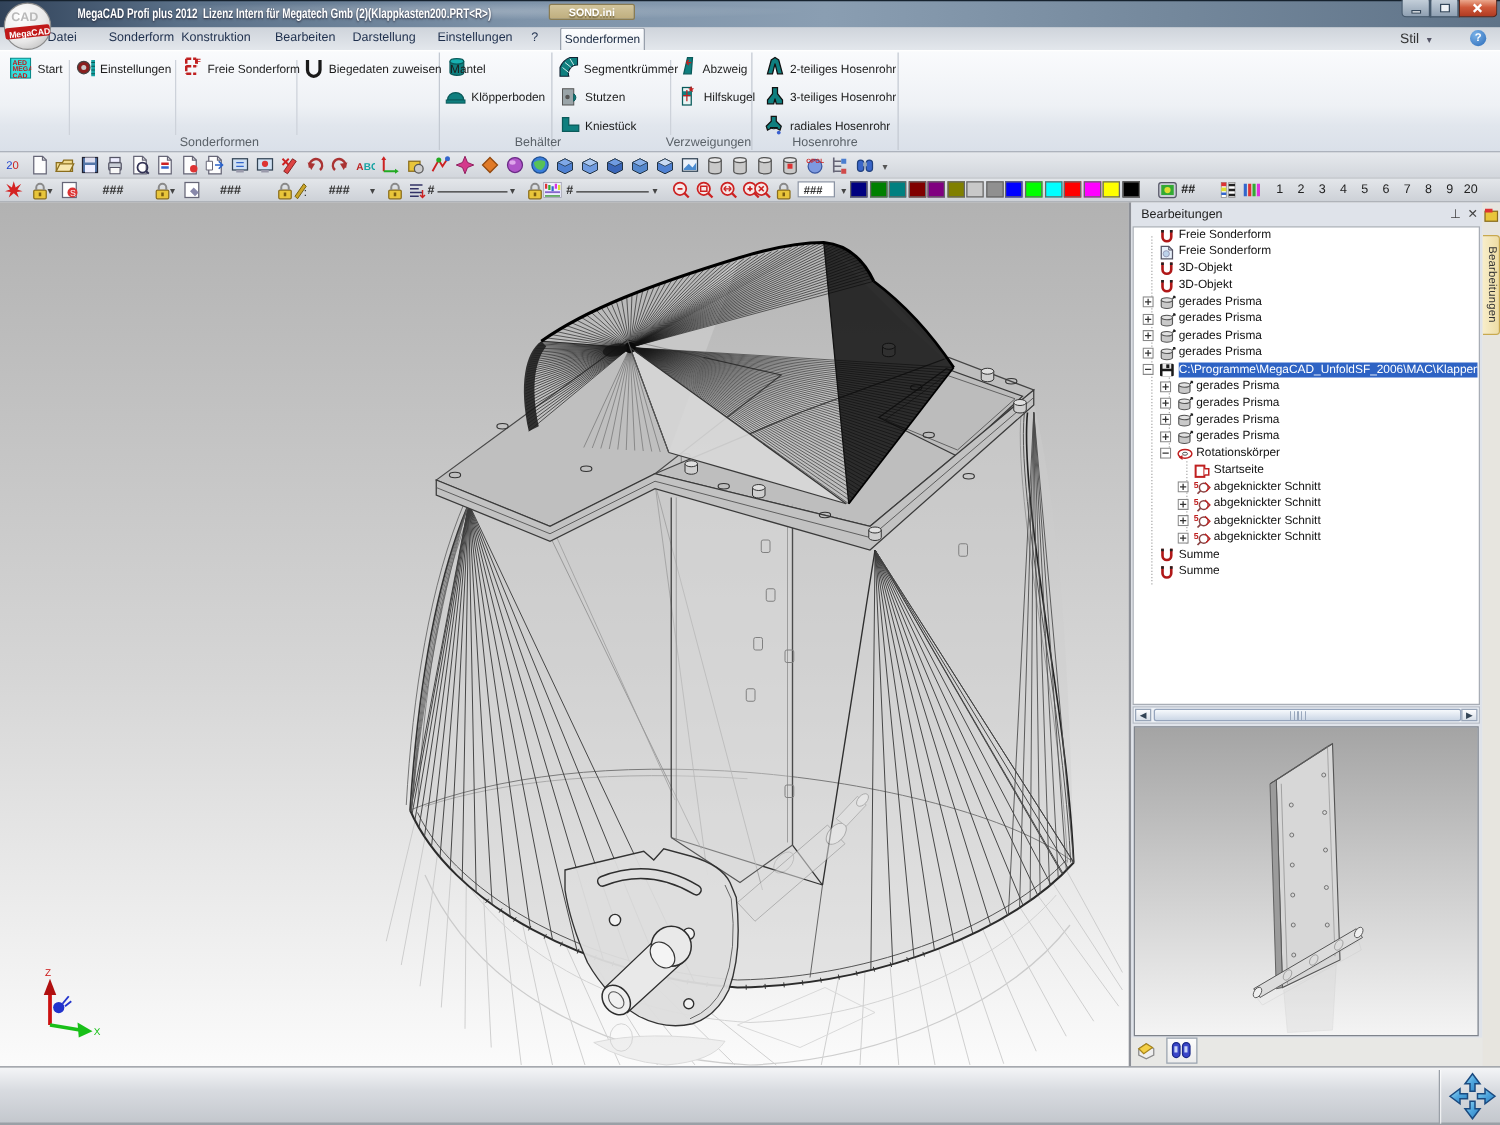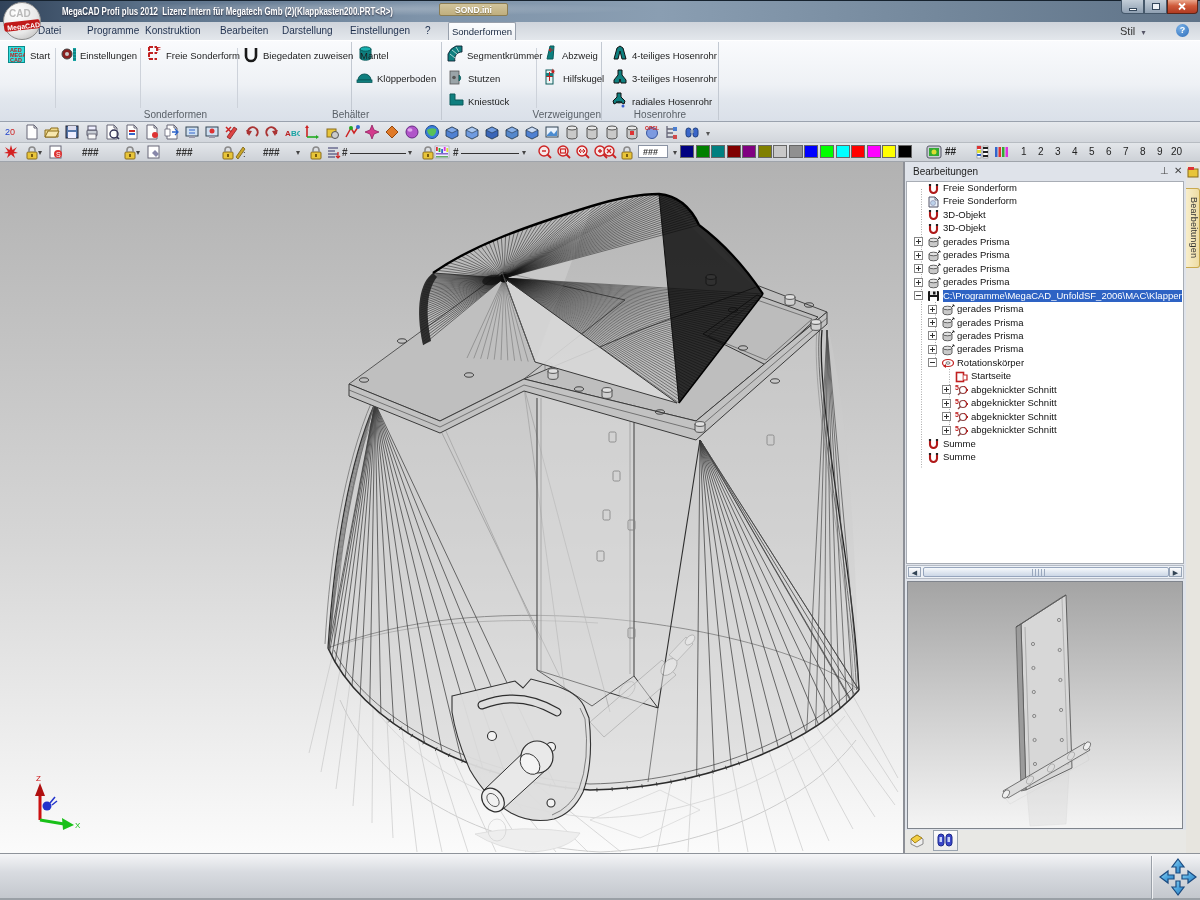--- a/index.html
+++ b/index.html
@@ -31,21 +31,21 @@
  <div class="abs" style="left:1144px;top:0;width:23px;height:14px;background:linear-gradient(#c3ced9,#8fa0b2);border:1px solid #45586b;border-top:none">
       <div class="abs" style="left:7px;top:3px;width:8px;height:7px;border:1px solid #35485c;background:#eef2f6"></div>
     </div>
  <div class="abs" style="left:1167px;top:0;width:31px;height:14px;background:linear-gradient(#eba88d,#cf5a3a 45%,#b03a22);border:1px solid #5c2417;border-top:none;border-radius:0 0 4px 0;color:#fff;font:bold 10px 'Liberation Sans',sans-serif;text-align:center;line-height:13px"><svg width="29" height="13">
         <path d="M11,3.5 L17,9.5 M17,3.5 L11,9.5" stroke="#fff" stroke-width="1.8"></path>
       </svg></div>
 </div>
 
 <div class="abs" style="left:0;top:22px;width:1200px;height:18px;background:linear-gradient(#cfd4db,#e3e7ec)">
  <div class="abs" style="left:38px;top:3px;font:10px 'Liberation Sans',sans-serif;color:#1e2f4d">Datei</div>
- <div class="abs" style="left:87px;top:3px;font:10px 'Liberation Sans',sans-serif;color:#1e2f4d">Programme</div>
+ <div class="abs" style="left:87px;top:3px;font:10px 'Liberation Sans',sans-serif;color:#1e2f4d">Sonderform</div>
  <div class="abs" style="left:145px;top:3px;font:10px 'Liberation Sans',sans-serif;color:#1e2f4d">Konstruktion</div>
  <div class="abs" style="left:220px;top:3px;font:10px 'Liberation Sans',sans-serif;color:#1e2f4d">Bearbeiten</div>
  <div class="abs" style="left:282px;top:3px;font:10px 'Liberation Sans',sans-serif;color:#1e2f4d">Darstellung</div>
  <div class="abs" style="left:350px;top:3px;font:10px 'Liberation Sans',sans-serif;color:#1e2f4d">Einstellungen</div>
  <div class="abs" style="left:425px;top:3px;font:10px 'Liberation Sans',sans-serif;color:#1e2f4d">?</div>
  <div class="abs" style="left:448px;top:0;width:68px;height:18px;background:linear-gradient(#fcfdfe,#edf0f4);border:1px solid #98a0ac;border-bottom:none;border-radius:2px 2px 0 0;font:9.5px 'Liberation Sans',sans-serif;color:#16263e;text-align:center;line-height:17px">Sonderformen</div>
  <div class="abs" style="left:1120px;top:3px;font:11px 'Liberation Sans',sans-serif;color:#333">Stil&nbsp;&nbsp;<span style="font-size:8px;color:#556">▾</span></div>
  <div class="abs" style="left:1176px;top:2px;width:13px;height:13px;border-radius:50%;background:radial-gradient(circle at 35% 30%,#7ab2e8,#2a6ab8);color:#fff;font:bold 9px 'Liberation Sans',sans-serif;text-align:center;line-height:13px">?</div>
 </div>
 
@@ -56,21 +56,21 @@
  <div class="abs" style="left:441px;top:2px;width:1px;height:78px;background:#c3c9d2"></div>
  <div class="abs" style="left:601px;top:2px;width:1px;height:78px;background:#c3c9d2"></div>
  <div class="abs" style="left:718px;top:2px;width:1px;height:78px;background:#c3c9d2"></div>
 
  <div class="abs" style="left:55px;top:8px;width:1px;height:60px;background:#cdd2da"></div>
  <div class="abs" style="left:140px;top:8px;width:1px;height:60px;background:#cdd2da"></div>
  <div class="abs" style="left:237px;top:8px;width:1px;height:60px;background:#cdd2da"></div>
  <div class="abs" style="left:536px;top:8px;width:1px;height:60px;background:#cdd2da"></div>
 
  <div class="abs" style="left:0px;top:69px;width:351px;text-align:center;font:10px 'Liberation Sans',sans-serif;color:#5a6168">Sonderformen</div>
- <div class="abs" style="left:332px;top:69px;width:89px;text-align:left;font:10px 'Liberation Sans',sans-serif;color:#5a6168">Behälter</div>
+ <div class="abs" style="left:360px;top:69px;width:89px;text-align:right;font:10px 'Liberation Sans',sans-serif;color:#5a6168">Behälter</div>
  <div class="abs" style="left:442px;top:69px;width:159px;text-align:right;font:10px 'Liberation Sans',sans-serif;color:#5a6168">Verzweigungen</div>
  <div class="abs" style="left:602px;top:69px;width:116px;text-align:center;font:10px 'Liberation Sans',sans-serif;color:#5a6168">Hosenrohre</div>
  <svg style="position:absolute;left:8px;top:6px" width="17" height="17">
       <rect x="0.5" y="0.5" width="16" height="16" fill="#35dede" stroke="#0a8a8a"></rect>
       <text x="2" y="6" font-size="5.5" font-weight="bold" fill="#c02020" font-family="Liberation Sans">AED</text>
       <text x="2" y="11" font-size="5.5" font-weight="bold" fill="#c02020" font-family="Liberation Sans">MEGA</text>
       <text x="2" y="16" font-size="5.5" font-weight="bold" fill="#c02020" font-family="Liberation Sans">CAD</text>
     </svg>
     <svg style="position:absolute;left:60px;top:6px" width="17" height="17">
       <circle cx="7" cy="8" r="5" fill="#8a1f1f" stroke="#444" stroke-width="1"></circle>
@@ -130,21 +130,21 @@
  <div class="abs" style="left:80px;top:10px;font:9.5px 'Liberation Sans',sans-serif;color:#1c1c1c">Einstellungen</div>
  <div class="abs" style="left:166px;top:10px;font:9.5px 'Liberation Sans',sans-serif;color:#1c1c1c">Freie Sonderform</div>
  <div class="abs" style="left:263px;top:10px;font:9.5px 'Liberation Sans',sans-serif;color:#1c1c1c">Biegedaten zuweisen</div>
  <div class="abs" style="left:360px;top:10px;font:9.5px 'Liberation Sans',sans-serif;color:#1c1c1c">Mantel</div>
  <div class="abs" style="left:377px;top:33px;font:9.5px 'Liberation Sans',sans-serif;color:#1c1c1c">Klöpperboden</div>
  <div class="abs" style="left:467px;top:10px;font:9.5px 'Liberation Sans',sans-serif;color:#1c1c1c">Segmentkrümmer</div>
  <div class="abs" style="left:468px;top:33px;font:9.5px 'Liberation Sans',sans-serif;color:#1c1c1c">Stutzen</div>
  <div class="abs" style="left:468px;top:56px;font:9.5px 'Liberation Sans',sans-serif;color:#1c1c1c">Kniestück</div>
  <div class="abs" style="left:562px;top:10px;font:9.5px 'Liberation Sans',sans-serif;color:#1c1c1c">Abzweig</div>
  <div class="abs" style="left:563px;top:33px;font:9.5px 'Liberation Sans',sans-serif;color:#1c1c1c">Hilfskugel</div>
- <div class="abs" style="left:632px;top:10px;font:9.5px 'Liberation Sans',sans-serif;color:#1c1c1c">4-teiliges Hosenrohr</div>
+ <div class="abs" style="left:632px;top:10px;font:9.5px 'Liberation Sans',sans-serif;color:#1c1c1c">2-teiliges Hosenrohr</div>
  <div class="abs" style="left:632px;top:33px;font:9.5px 'Liberation Sans',sans-serif;color:#1c1c1c">3-teiliges Hosenrohr</div>
  <div class="abs" style="left:632px;top:56px;font:9.5px 'Liberation Sans',sans-serif;color:#1c1c1c">radiales Hosenrohr</div>
 </div>
 
 <div class="abs" style="left:0;top:122px;width:1200px;height:21px;background:linear-gradient(#e6e9ed,#d2d6dc);border-bottom:1px solid #b7bcc2">
     <svg style="position:absolute;left:4px;top:2px" width="16" height="16">
       <text x="1" y="11" font-size="9" fill="#2244cc" font-family="Liberation Sans">2<tspan fill="#cc2222">0</tspan></text>
     </svg>
     <svg style="position:absolute;left:24px;top:2px" width="16" height="16">
       <path d="M3,1 L10,1 L13,4 L13,15 L3,15 Z" fill="#fdfdfd" stroke="#667" stroke-width="1"></path>

